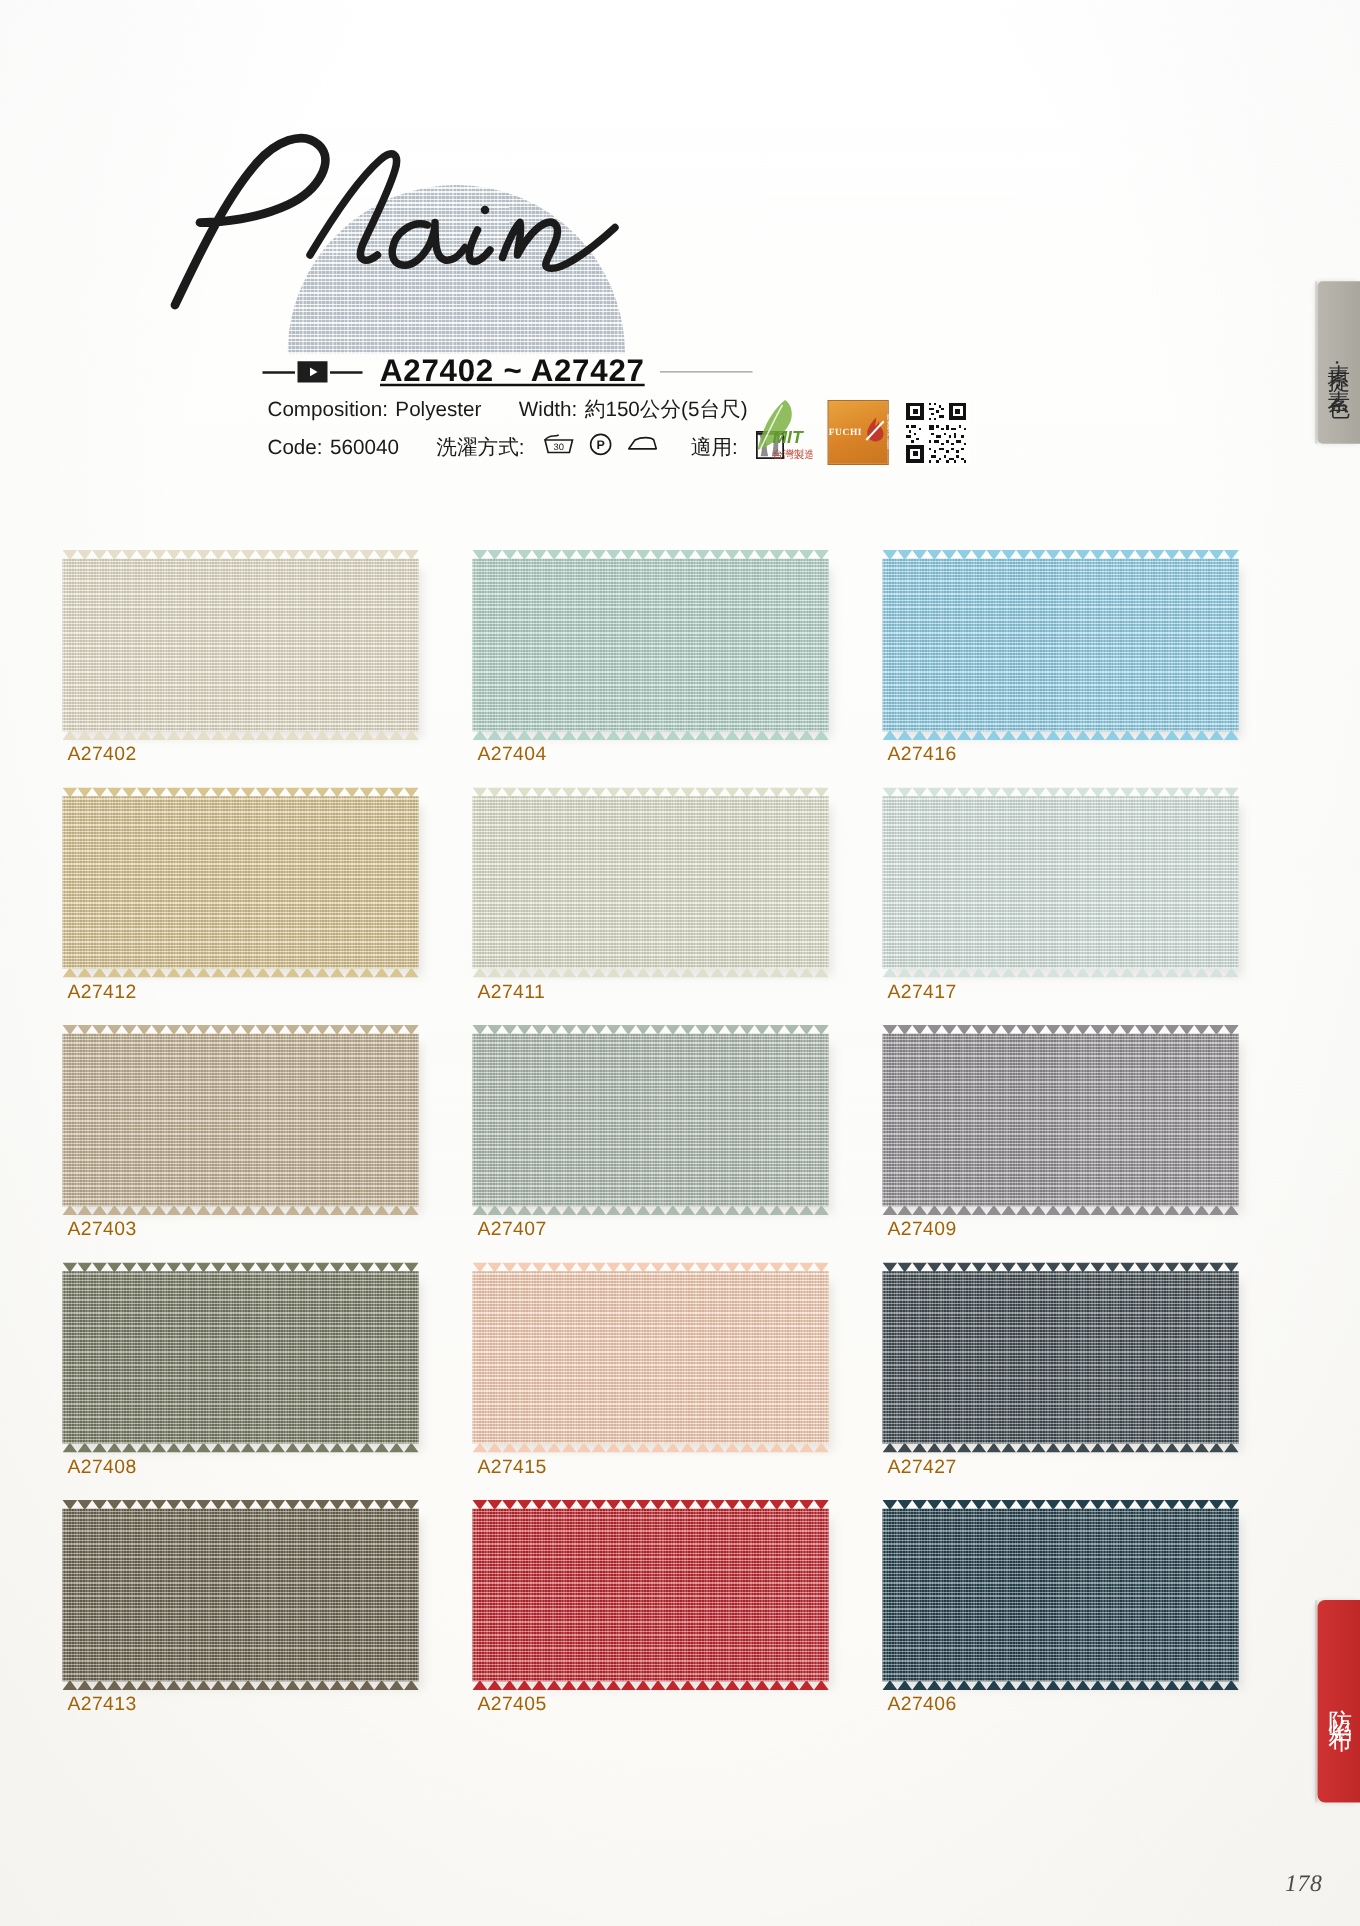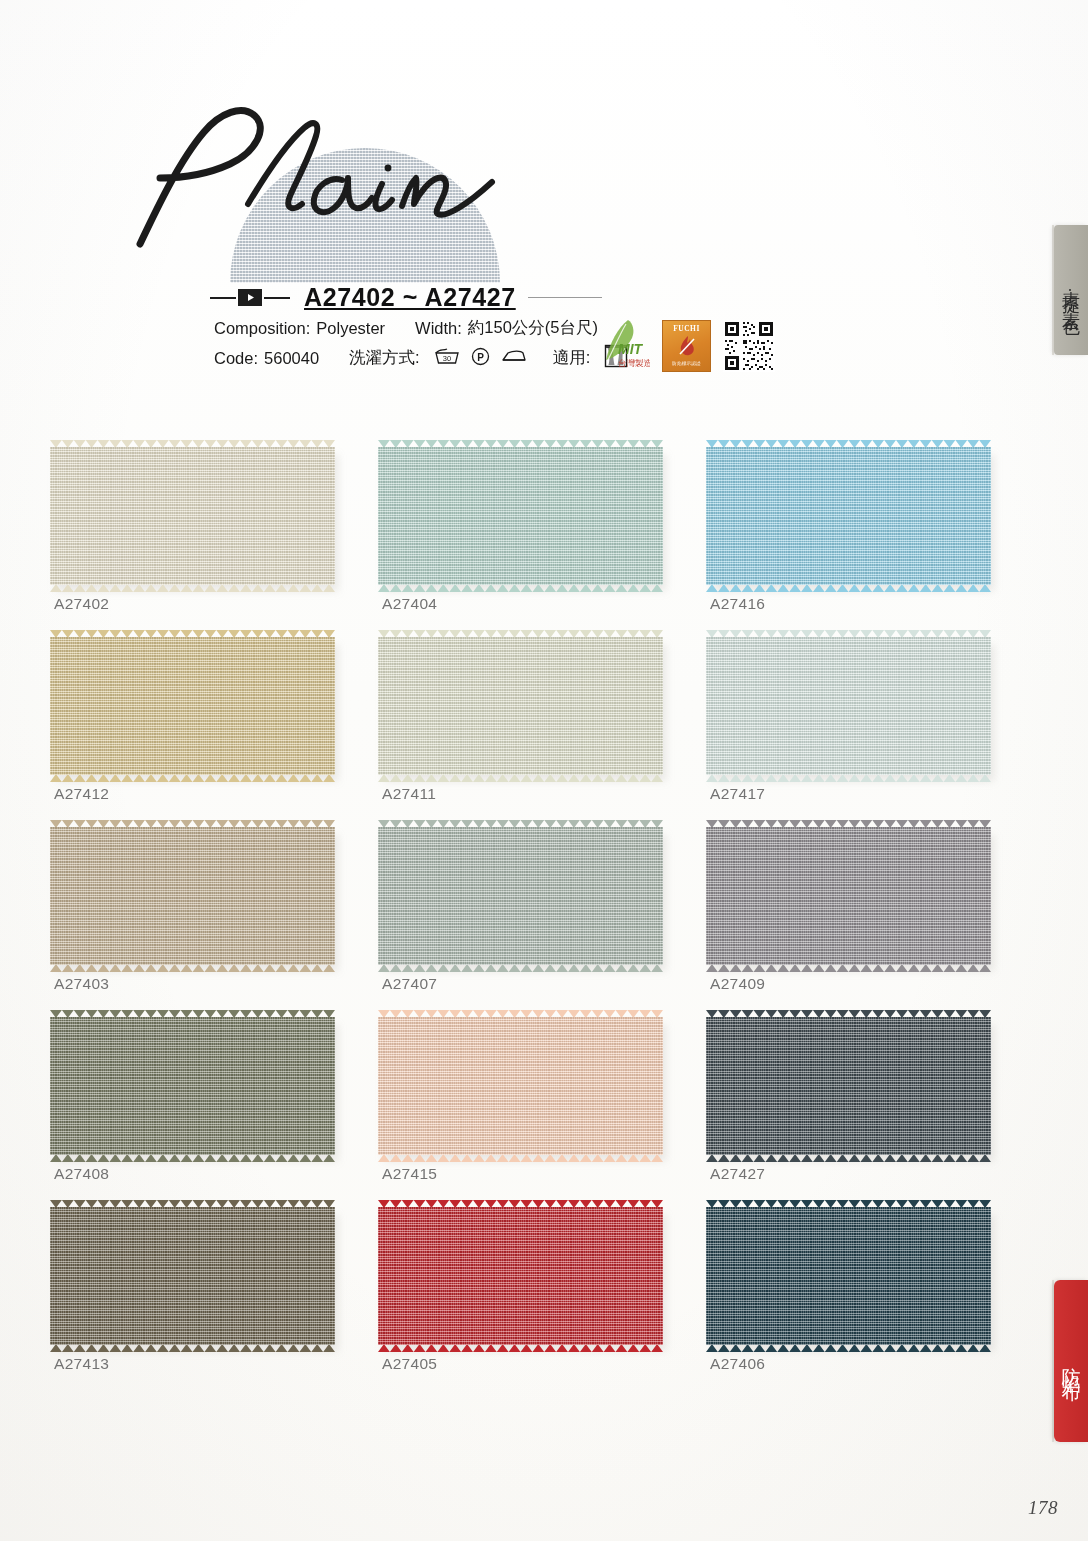--- a/index.html
+++ b/index.html
@@ -142,22 +142,22 @@
     display: flex;
     align-items: flex-end;
     gap: 12px;
   }
   .mit-badge { width: 62px; height: 54px; position: relative; }
   .mit-badge svg { display:block; }
   .fuchi-badge {
     width: 47px; height: 50px;
     background: linear-gradient(160deg,#e8a33d 0%, #d98327 55%, #c9761f 100%);
     border: 1px solid #b56a1c;
-    display: flex; flex-direction: column;
-    align-items: center; justify-content: center;
+    display: flex; flex-direction: row;
+    align-items: center; justify-content: space-between;
     color: #ffffff;
   }
   .fuchi-title {
     font-size: 7.5px;
     font-weight: bold;
     letter-spacing: 0.5px;
     font-family: "Liberation Serif", serif;
     line-height: 1;
   }
   .fuchi-mark { margin: 2px 0 1px; }
@@ -235,21 +235,21 @@
   }
   .pink-edge.top { top: -7px; }
   .pink-edge.bottom { bottom: -7px; }
   .pink-edge svg { display: block; width: 100%; height: 100%; }
 
   .swatch-label {
     position: absolute;
     left: 4px;
     top: 148px;
     font-size: 15.5px;
-    color: #737373;
+    color: #a16207;
     letter-spacing: 0.3px;
     font-family: "Liberation Sans", sans-serif;
   }
 
   
   .tab-top {
     position: absolute;
     right: 0;
     top: 225px;
     width: 34px;

